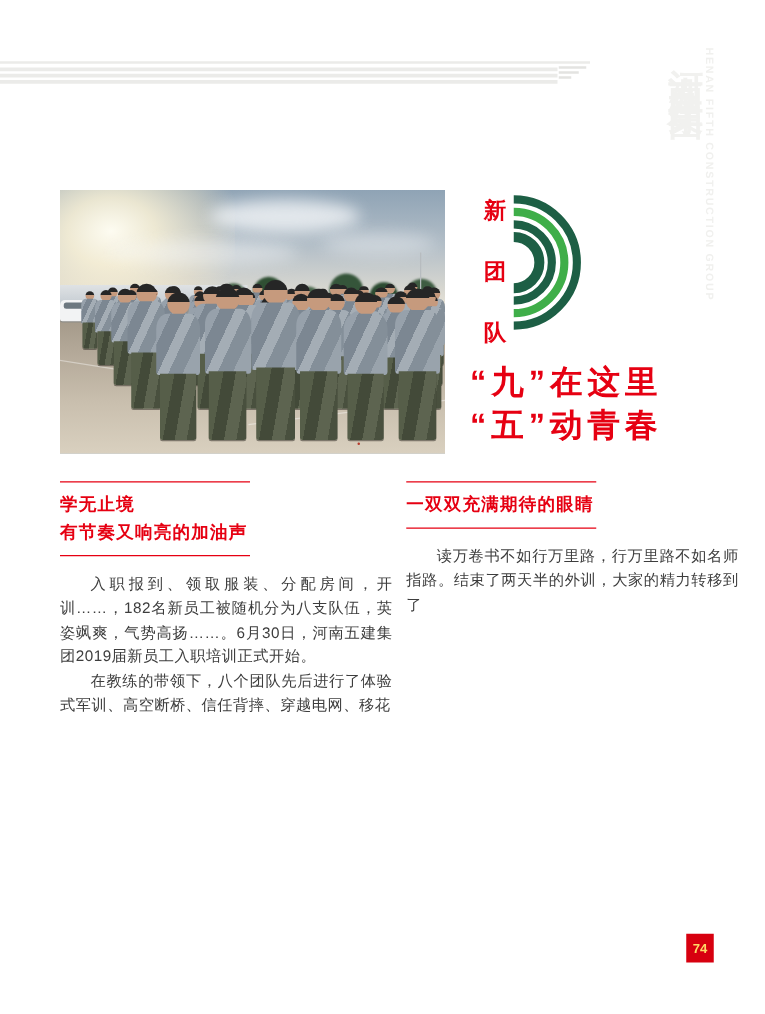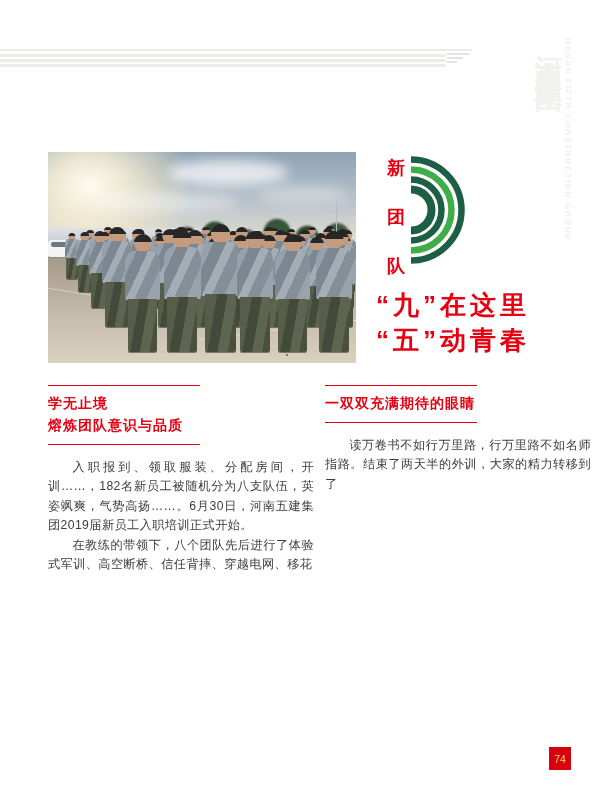--- a/index.html
+++ b/index.html
@@ -60,21 +60,21 @@
        color:#3d3d3d;text-align:justify;letter-spacing:0.4px;}
   .col-left{left:48px;}
   .col-right{left:325px;}
   .para{margin:0;}
   .indent{text-indent:2em;}
   .sec-head{width:152px;border-top:1.5px solid #e60012;border-bottom:1.5px solid #e60012;
      padding:6px 0 8px 0;margin:11px 0 13px 0;color:#e60012;font-weight:bold;
      font-size:14px;line-height:22px;text-align:left;letter-spacing:1px;}
   
   .pagenum{position:absolute;left:549px;top:747px;width:22px;height:23px;background:#d7000f;
-     color:#ffd966;font-size:10.5px;font-weight:normal;display:flex;align-items:center;justify-content:center;}
+     color:#ffd966;font-size:10.5px;font-weight:bold;display:flex;align-items:center;justify-content:center;}
 </style>
 </head>
 <body>
 
 <div class="page">
 
   <div>
     <div class="decor-line" style="left:0;top:49px;width:472px;height:1.5px;"></div>
     <div class="decor-line" style="left:0;top:54px;width:446px;height:2.5px;"></div>
     <div class="decor-line" style="left:0;top:59px;width:446px;height:2.5px;"></div>
@@ -430,21 +430,21 @@
   </svg>
 
   <div class="headline">
     <div>“九”在这里</div>
     <div>“五”动青春</div>
   </div>
 
   <div class="col col-left">
     <div class="sec-head">
       <div>学无止境</div>
-      <div>熔炼团队意识与品质</div>
+      <div>有节奏又响亮的加油声</div>
     </div>
     <p class="para indent">入职报到、领取服装、分配房间，开训……，182名新员工被随机分为八支队伍，英姿飒爽，气势高扬……。6月30日，河南五建集团2019届新员工入职培训正式开始。</p>
     <p class="para indent">在教练的带领下，八个团队先后进行了体验式军训、高空断桥、信任背摔、穿越电网、移花</p>
   </div>
 
   <div class="col col-right">
     <div class="sec-head">
       <div>一双双充满期待的眼睛</div>
     </div>
     <p class="para indent">读万卷书不如行万里路，行万里路不如名师指路。结束了两天半的外训，大家的精力转移到了</p>

